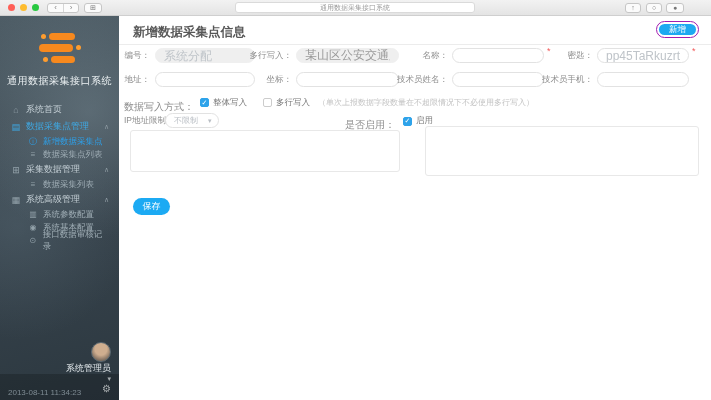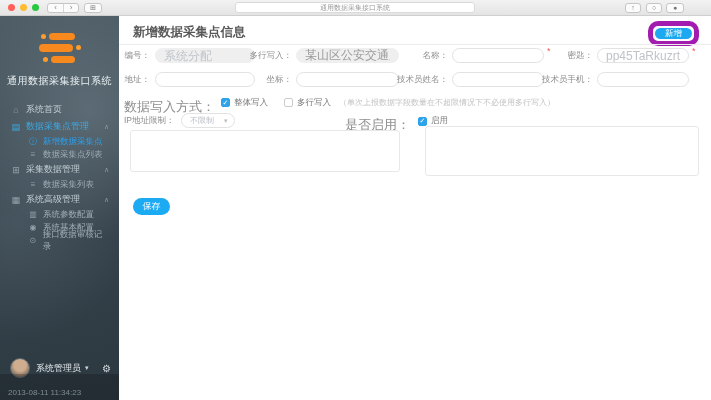--- a/index.html
+++ b/index.html
@@ -40,44 +40,44 @@
   .sb-title { margin-top:9px; text-align:center; font-size:10px; color:#edf2f4; letter-spacing:.5px; }
   .menu { margin-top:13px; }
   .mi { display:flex; align-items:center; padding:0 10px; color:#c4cfd5; cursor:pointer; }
   .mi.top { height:17px; font-size:9px; }
   .mi.sub { height:13px; font-size:8.5px; padding-left:27px; color:#9fadb5; }
   .mi .mic { width:12px; margin-right:4px; font-size:9px; color:#93a2aa; text-align:center; }
   .mi.sub .mic { font-size:8px; }
   .mi .chev { margin-left:auto; font-size:7px; color:#8d9aa2; }
   .mi.active-top, .mi.active-top .mic { color:#3eaae6; }
   .mi.active-sub, .mi.active-sub .mic { color:#2d9fe8; }
-  .user { position:absolute; left:10px; right:8px; bottom:22px; display:flex; align-items:center; }
+  .user { position:absolute; left:10px; right:8px; bottom:6px; display:flex; align-items:flex-end;flex-direction:column; }
   .avatar { width:20px; height:20px; border-radius:50%; flex:0 0 20px;
     background:radial-gradient(circle at 50% 35%, #cfae8f 0 40%, #8a7766 70%, #55493f); border:1px solid #5d6a72; }
   .uname { margin-left:6px; font-size:9px; color:#e2e8eb; }
   .ucaret { margin-left:4px; font-size:7px; color:#cfd6da; }
   .ugear { margin-left:auto; font-size:10px; color:#d4dadd; cursor:pointer; }
   .sb-bottom { position:absolute; left:0; right:0; bottom:0; height:26px; background:rgba(0,0,0,.20); }
   .ltime { position:absolute; left:8px; bottom:3px; font-size:8px; color:#7e8b93; }
   
   .main { position:absolute; left:119px; top:16px; right:0; bottom:0; background:#fff; }
   .page-title { position:absolute; left:14px; top:8px; font-size:12.5px; font-weight:bold; color:#575757; }
-  .add-btn { position:absolute; right:12px; top:5px; border:5px solid #a21caf; border-radius:10px;
+  .add-btn { position:absolute; right:12px; top:5px; border:1px solid #a21caf; border-radius:10px;
     padding:2px; background:#fff; cursor:pointer; }
   .add-btn .in { display:block; background:#1da9f1; color:#fff; font-size:8.5px; line-height:11px;
     border-radius:7px; padding:0 10px; }
   .divider { position:absolute; left:0; right:0; top:28px; border-top:1px solid #ececec; }
   .lbl { position:absolute; height:15px; line-height:15px; font-size:8.5px; color:#8d8d8d; text-align:right; }
   .inp { position:absolute; height:15px; border:1px solid #e2e2e2; border-radius:8px;
     font-size:12px; padding:0 8px; color:#666; background:#fff; outline:none; font-family:inherit; }
   .inp.disabled { background:#efefef; border-color:#efefef; color:#9a9a9a; }
   .inp::placeholder { color:#bfc4c9; }
   .star { position:absolute; color:#f25a5a; font-size:9px; }
   .row-flex { position:absolute; display:flex; align-items:center; }
-  .flbl { font-size:13px; color:#8d8d8d;margin-top:8px; }
+  .flbl { font-size:10px; color:#8d8d8d;margin-top:8px; }
   .cb { width:9px; height:9px; border:1px solid #ccc; border-radius:2px; background:#fff;
     display:inline-flex; align-items:center; justify-content:center; font-size:7px; color:#fff; cursor:pointer; }
   .cb.checked { background:#2ea3ea; border-color:#2ea3ea; }
   .cbl { font-size:8.5px; color:#777; margin:0 2px 0 4px; }
   .note { font-size:8px; color:#c3c3c3; }
   .sel { position:absolute; height:15px; border:1px solid #e2e2e2; border-radius:8px; background:#fff;
     font-size:8px; color:#b9bec4; line-height:13px; padding:0 6px 0 8px; display:flex; align-items:center; cursor:pointer; }
   .sel .car { margin-left:10px; font-size:7px; color:#b9bec4; }
   .ta { position:absolute; border:1px solid #e8e8e8; border-radius:3px; resize:none;
     font-size:8px; padding:4px 6px; color:#666; outline:none; font-family:inherit; }
@@ -201,21 +201,21 @@
   <div class="row-flex" style="left:5px; top:80px; height:13px;">
     <span class="flbl">数据写入方式：</span>
     <span class="cb checked" style="margin-left:6px;">✓</span>
     <span class="cbl">整体写入</span>
     <span class="cb" style="margin-left:14px;"></span>
     <span class="cbl">多行写入</span>
     <span class="note" style="margin-left:6px;">（单次上报数据字段数量在不超限情况下不必使用多行写入）</span>
   </div>
 
   <div class="lbl" style="left:0; top:97px; width:34px; text-align:left; padding-left:5px; width:58px;">IP地址限制：</div>
-  <div class="sel" style="left:62px; top:97px;">
+  <div class="sel" style="left:46px; top:97px;">
     <span>不限制</span>
     <span class="car">▾</span>
   </div>
   <div class="row-flex" style="left:226px; top:99px; height:12px;">
     <span class="flbl">是否启用：</span>
     <span class="cb checked" style="margin-left:8px;">✓</span>
     <span class="cbl">启用</span>
   </div>
   <div class="flbl" style="position:absolute; left:306px; top:105px;text-align:center;">备注</div>
 

